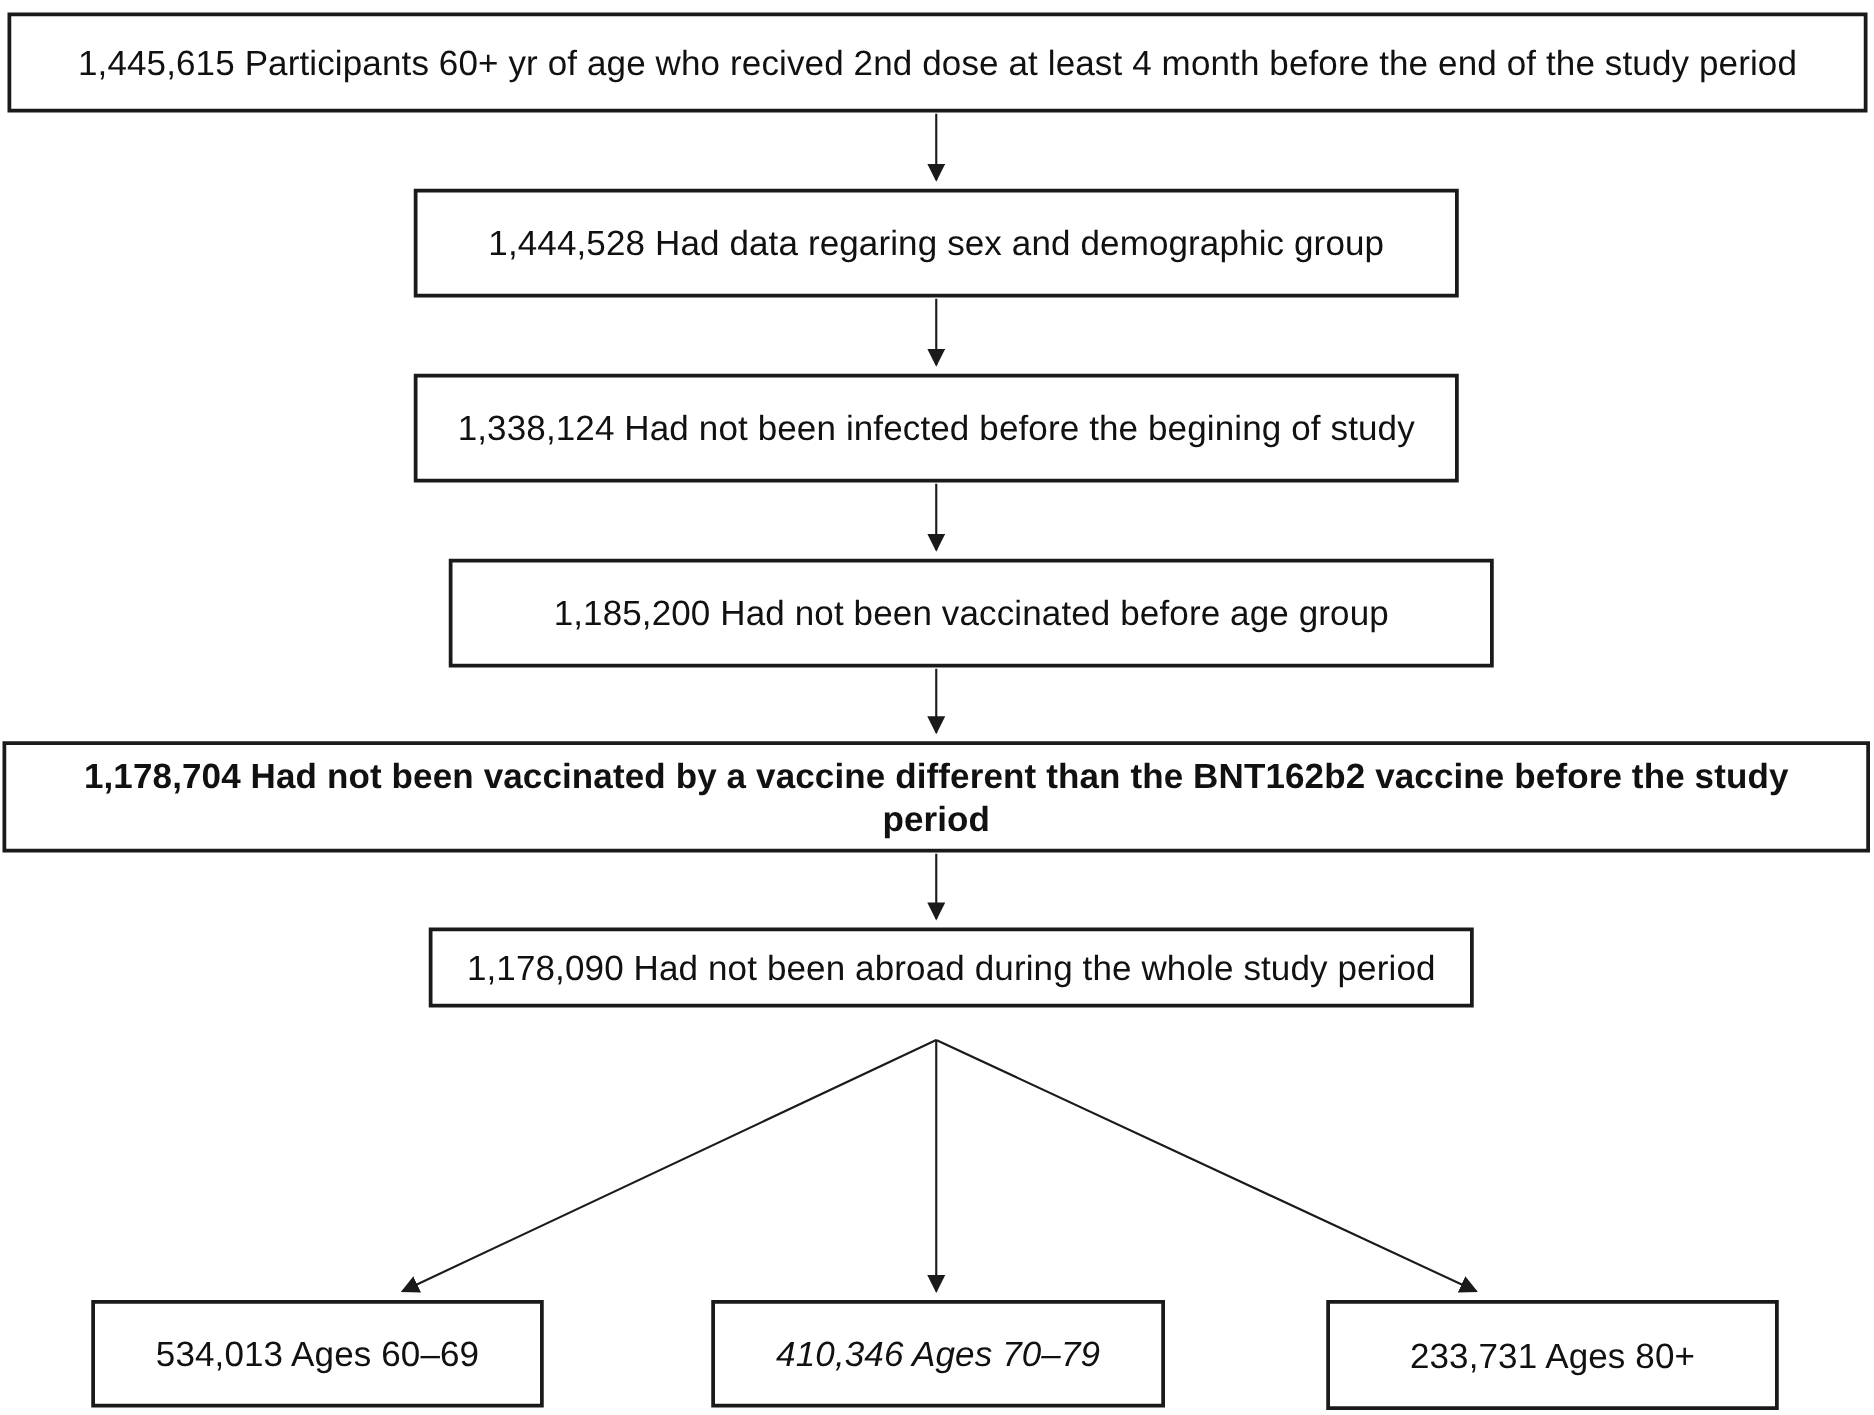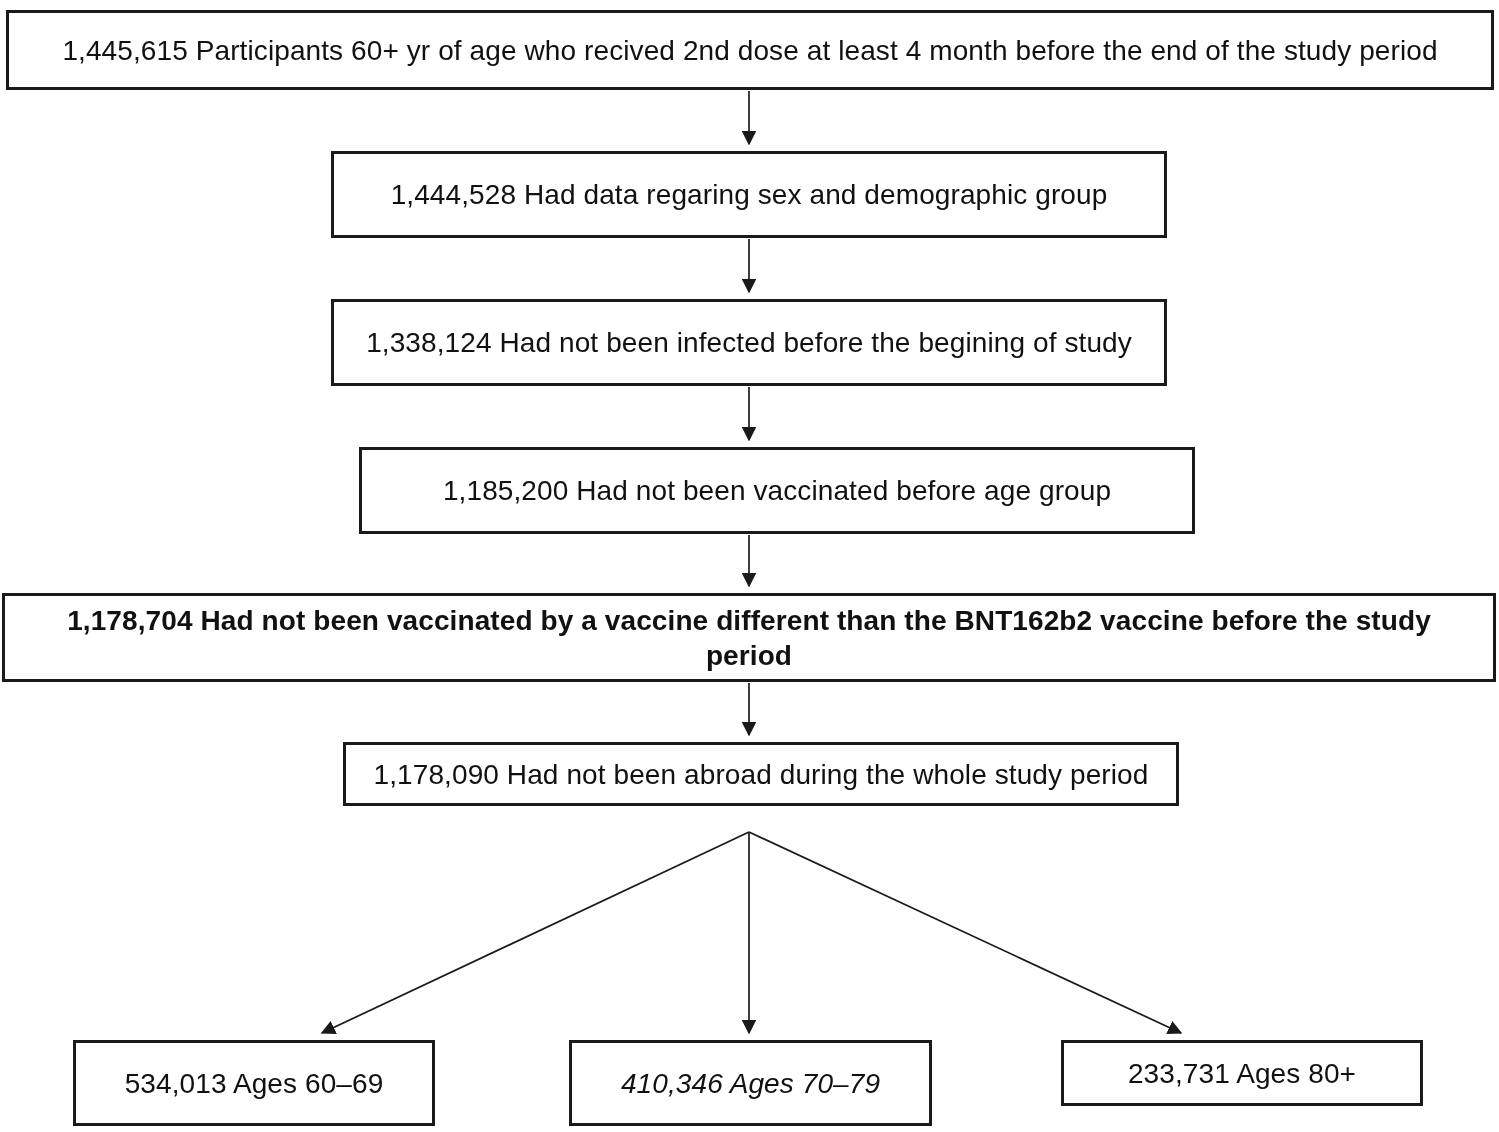--- a/index.html
+++ b/index.html
@@ -35,21 +35,21 @@
   
   .n2 { left: 331px;  top: 151px;  width: 836px;  height: 87px; }
   .n3 { left: 331px;  top: 299px;  width: 836px;  height: 87px; }
   .n4 { left: 331px;  top: 447px;  width: 836px;  height: 87px; margin-left: 28px; }
   
   .n5 { left: 2px;    top: 593px;  width: 1494px; height: 89px; font-weight: bold; }
   .n6 { left: 331px;  top: 742px;  width: 836px;  height: 64px; margin-left: 12px; }
   
   .n7 { left: 73px;   top: 1040px; width: 362px;  height: 86px; }
   .n8 { left: 569px;  top: 1040px; width: 363px;  height: 86px; font-style: italic; }
-  .n9 { left: 1061px; top: 1040px; width: 362px;  height: 66px; }
+  .n9 { left: 1061px; top: 1040px; width: 362px;  height: 88px; }
 
   .edges {
     position: absolute;
     left: 0; top: 0;
     width: 1499px;
     height: 1132px;
     pointer-events: none;
   }
   .edges line {
     stroke: #1a1a1a;

